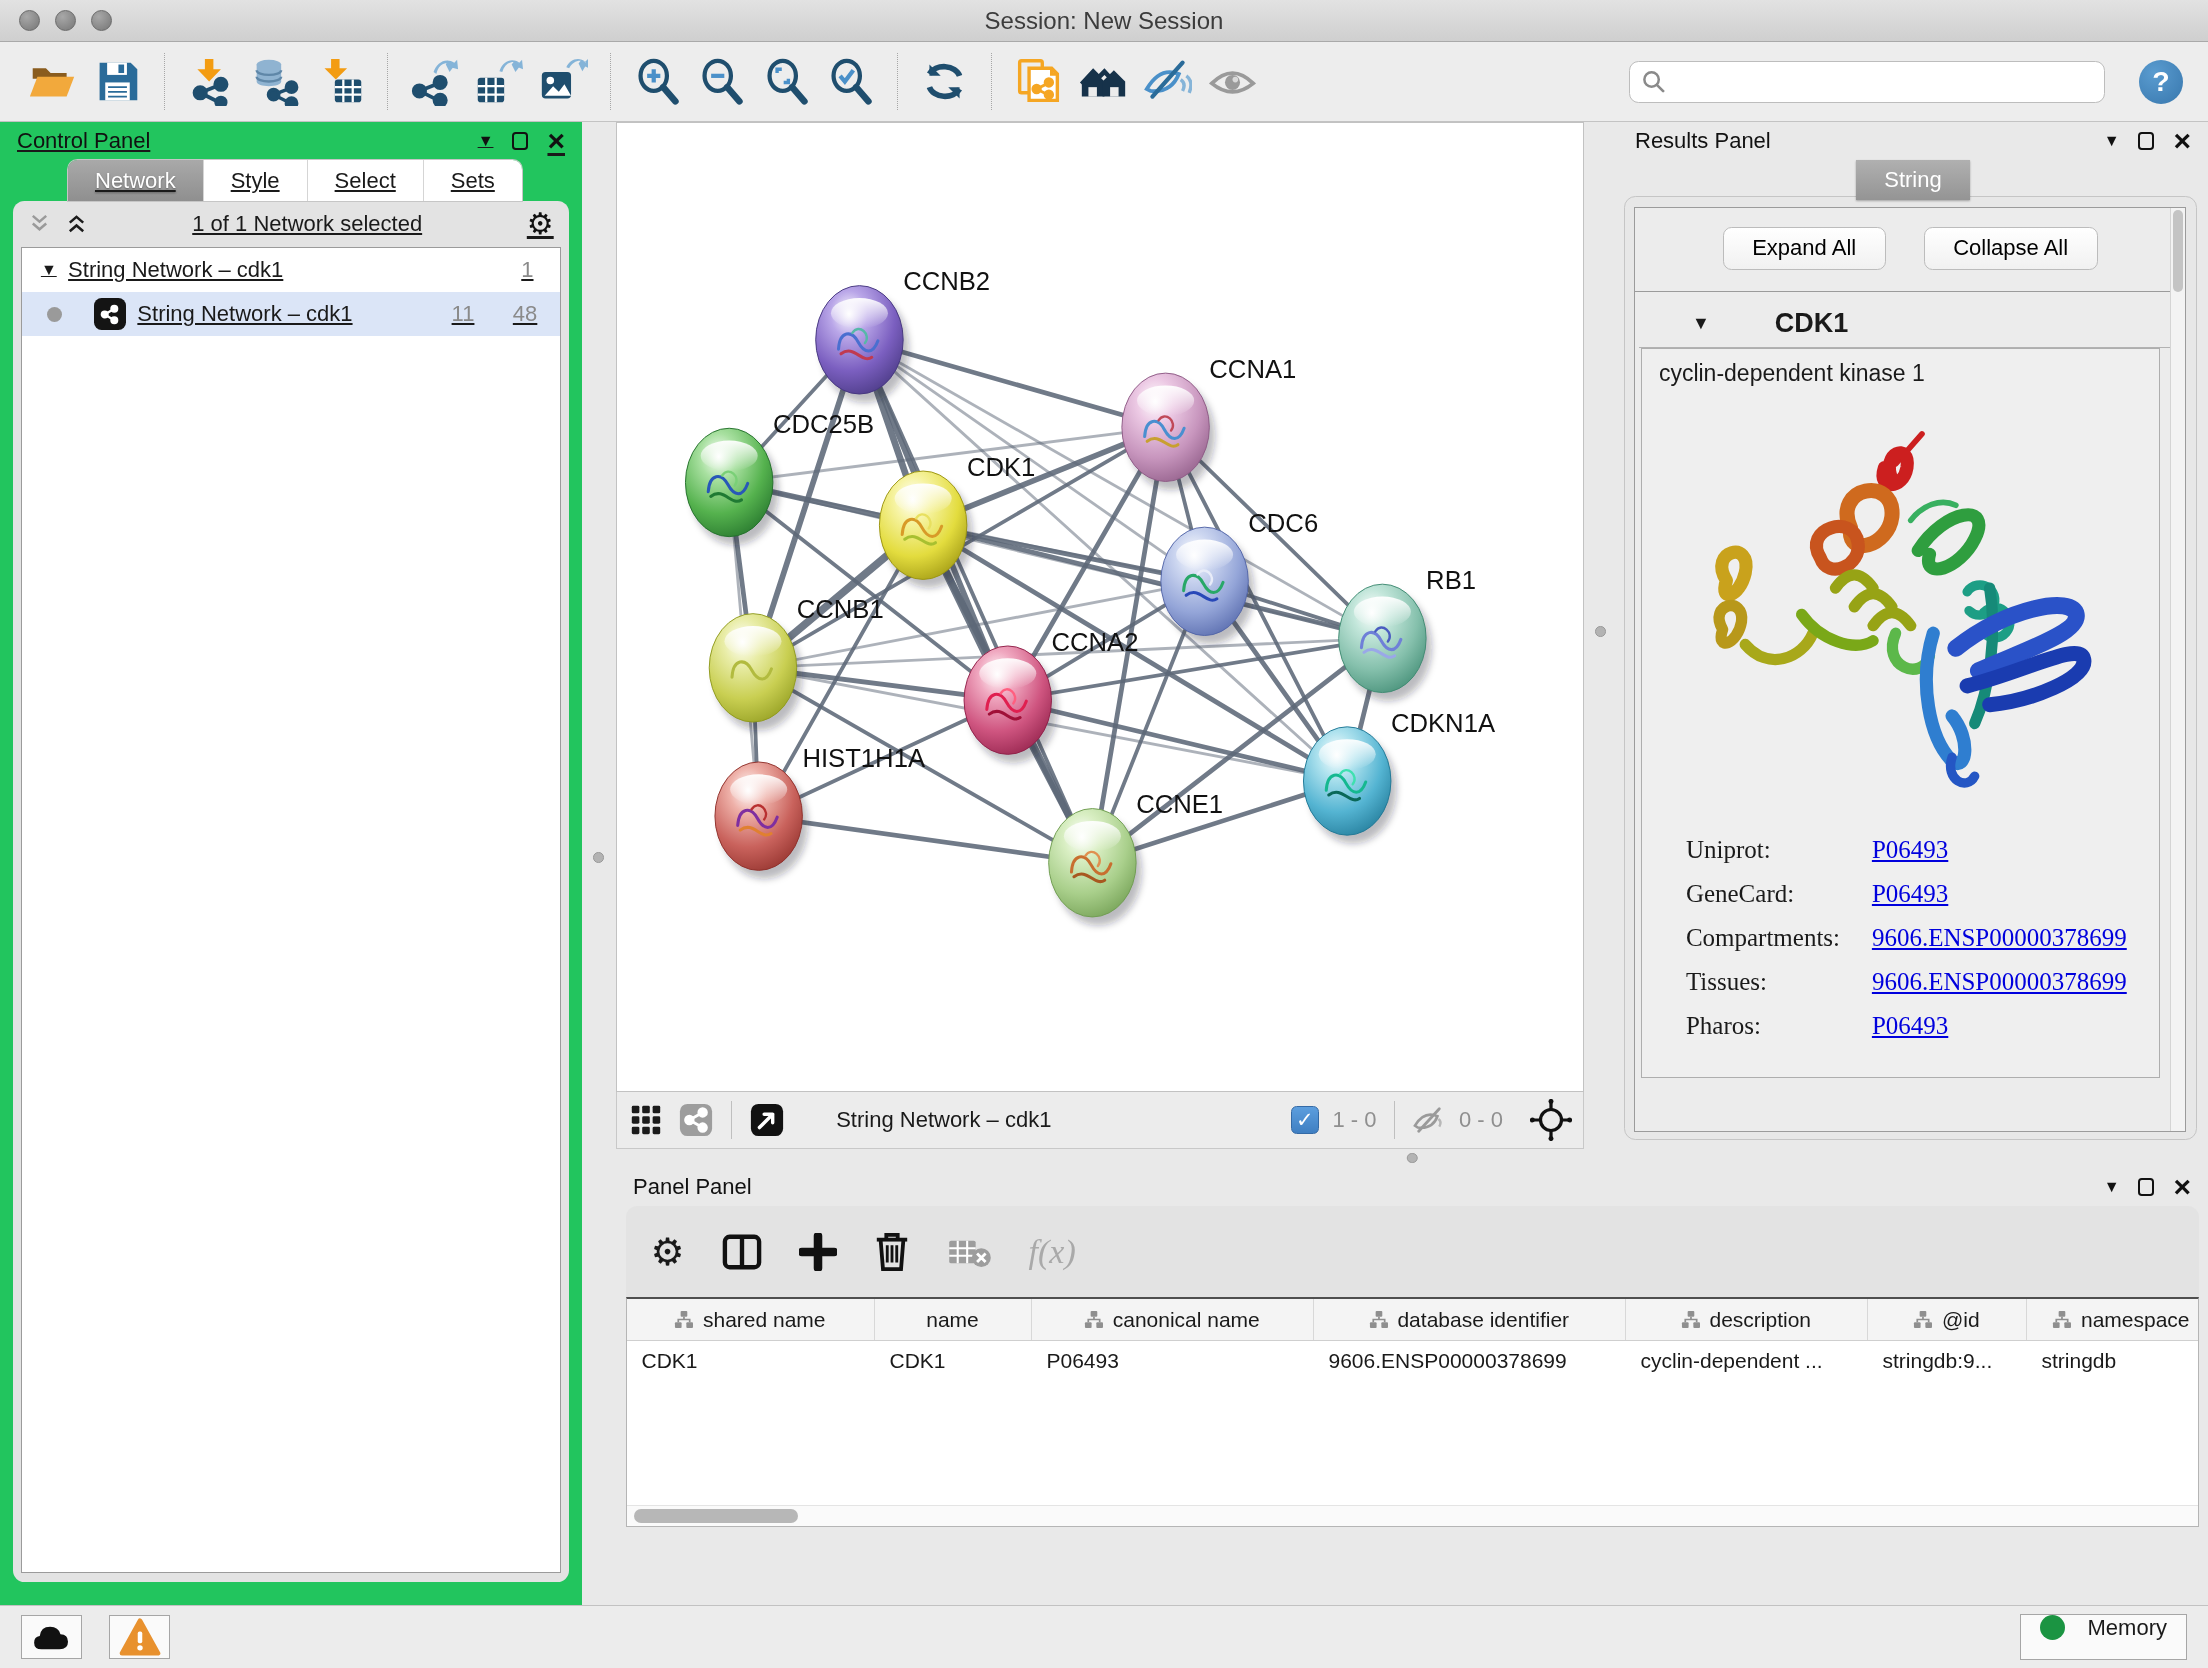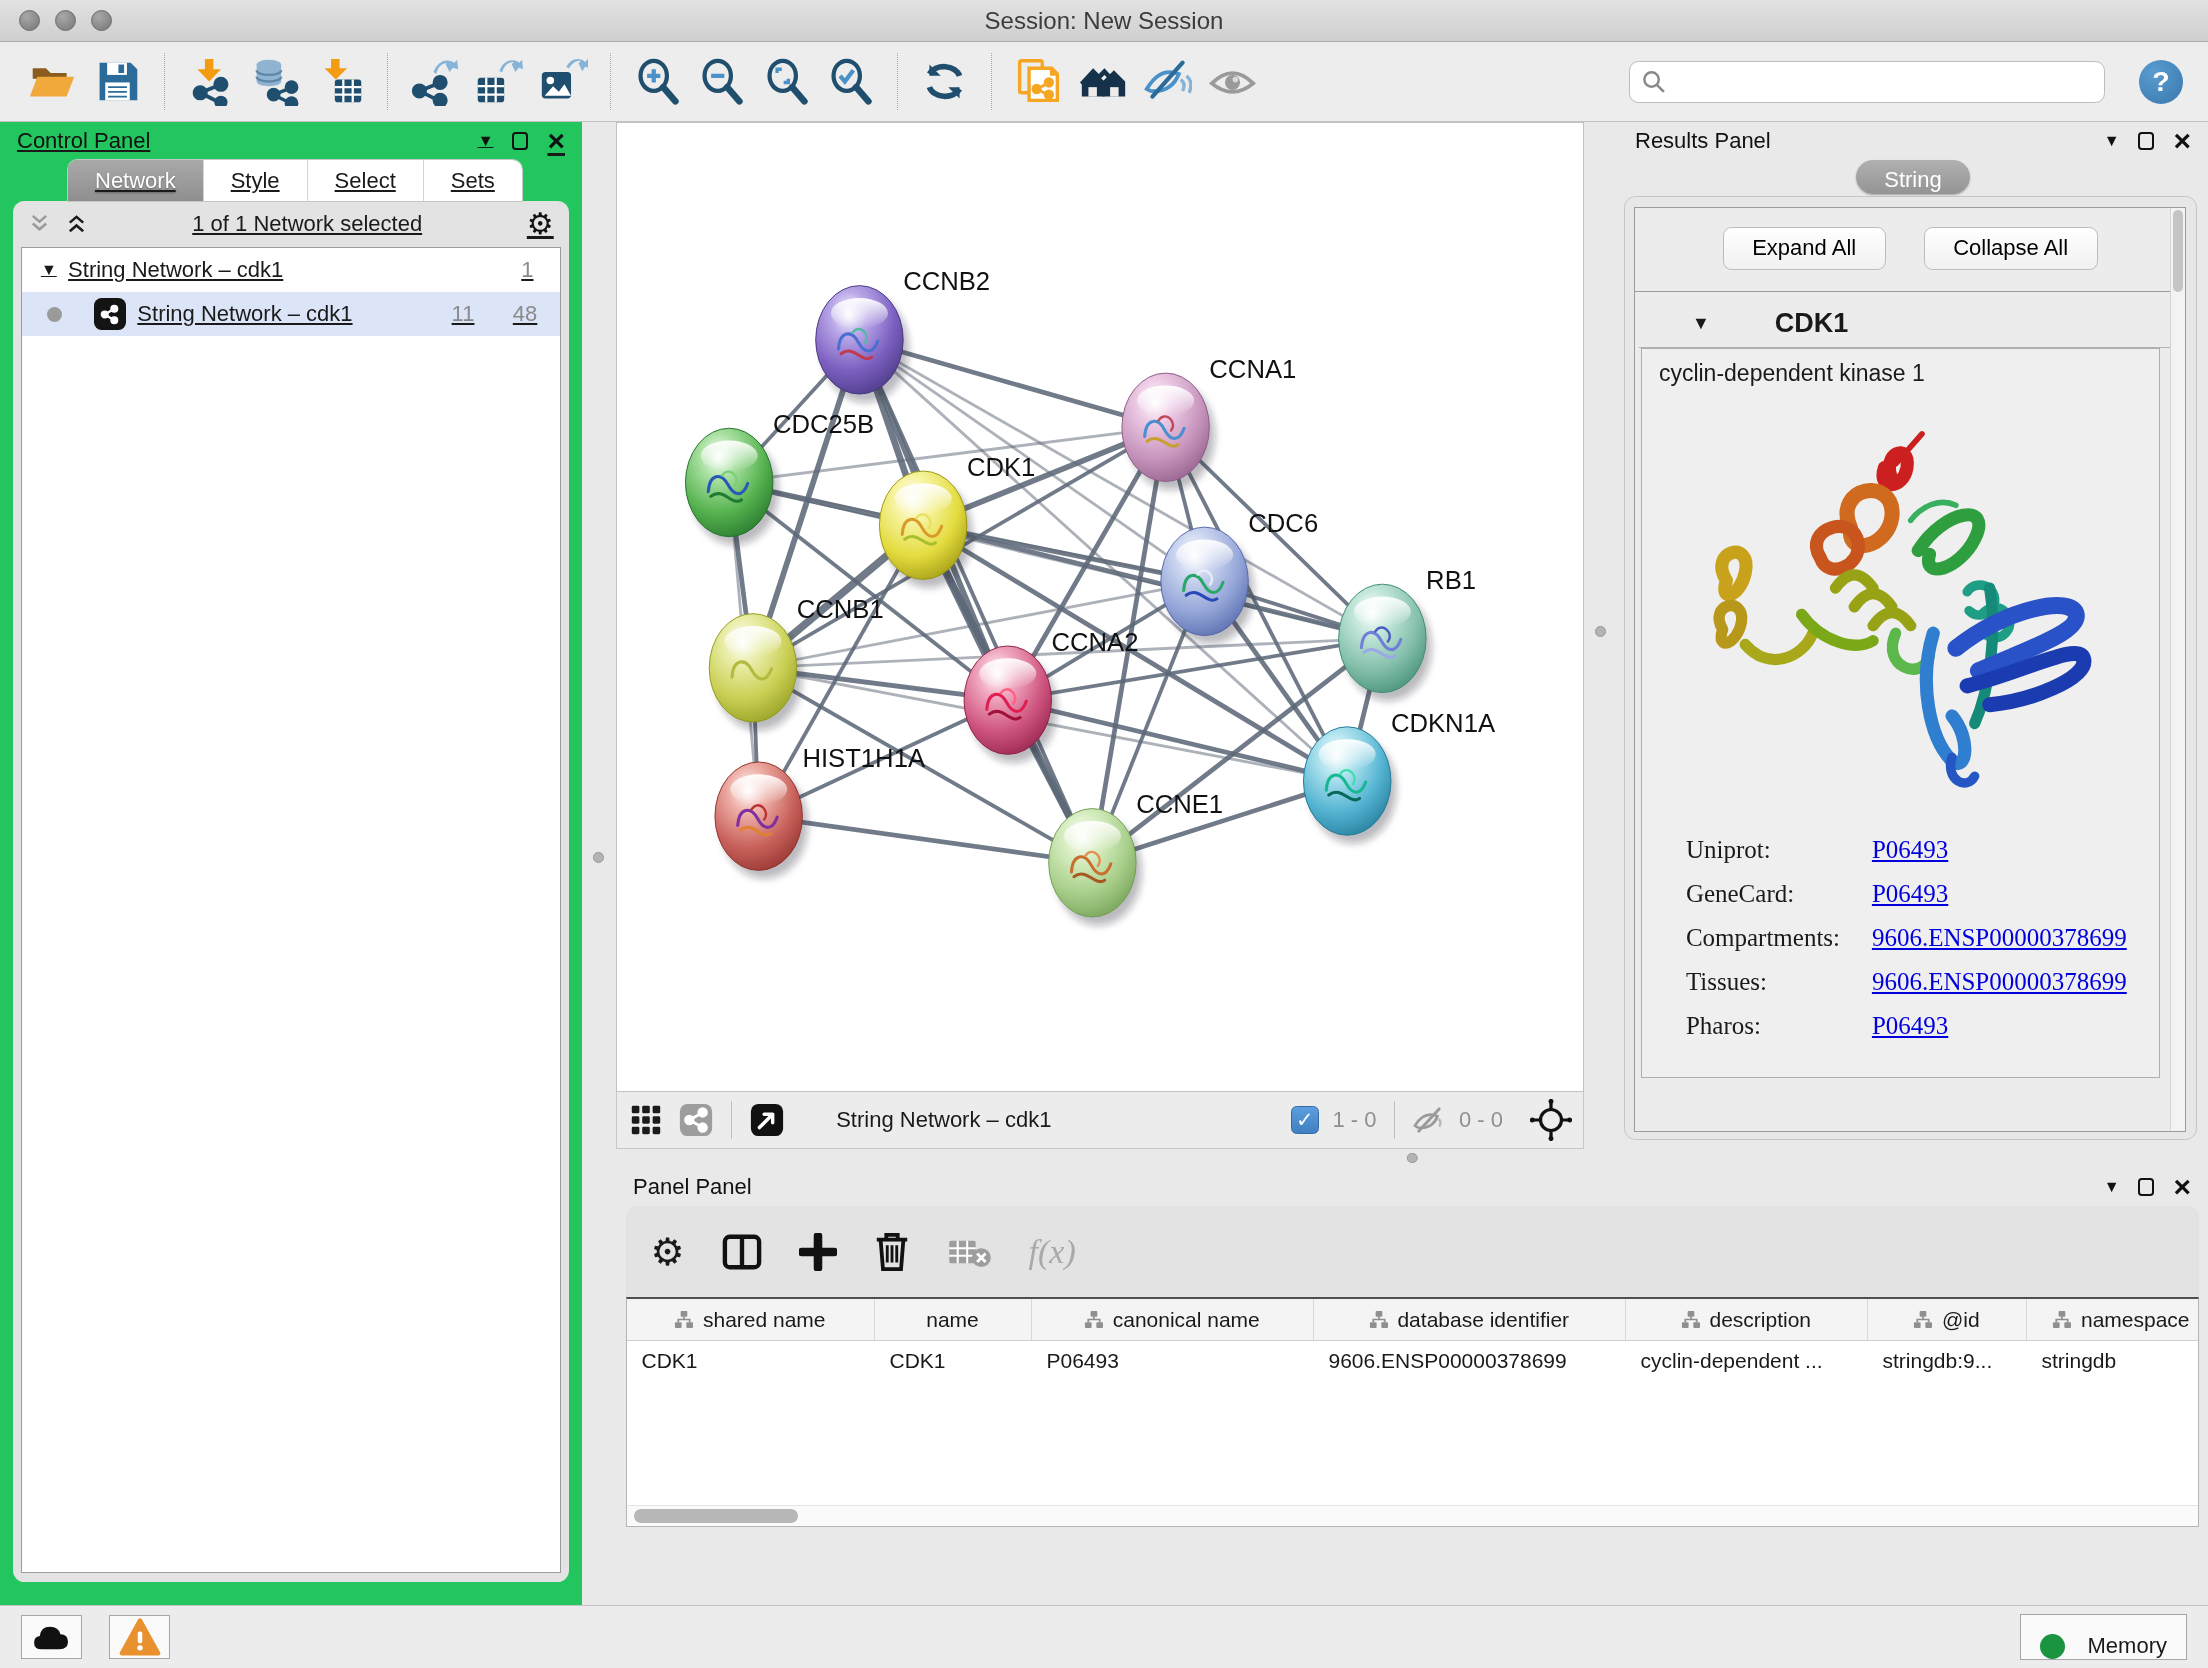--- a/index.html
+++ b/index.html
@@ -66,21 +66,21 @@
   .nt-title { margin-left:38px; }
   .nt-spacer { flex:1; }
   .nt-counts { color:#8f8f8f; display:flex; align-items:center; gap:9.5px; }
   .nt-check { width:28.5px; height:28.5px; border-radius:5.7px; background:linear-gradient(#5c9ede,#3f7fc2); border:1px solid #346aa6; color:#fff; font-size:21px; display:flex; align-items:center; justify-content:center; }
   .mid-split { width:34px; flex:none; position:relative; }
   .mid-split .split-dot { left:11.4px; top:504px; }
 
   
   .results-col { flex:1; display:flex; flex-direction:column; min-width:0; }
   .string-tabrow { height:42px; display:flex; justify-content:center; flex:none; position:relative; z-index:2; }
-  .string-tab { background:linear-gradient(#b0b0b0,#949494); color:#fff; font-size:22px; padding:6.7px 28.5px; border-radius:19px; box-shadow:0 1px 1.9px rgba(0,0,0,.3); height:34px; }
+  .string-tab { background:linear-gradient(#b0b0b0,#949494); color:#fff; font-size:22px; padding:6.7px 28.5px; border-radius:0; box-shadow:0 1px 1.9px rgba(0,0,0,.3); height:40px; }
   .results-box { height:944px; margin:-5.7px 11.4px 0 5.7px; background:#e7e7e7; border-radius:11.4px; border:1px solid #c5c5c5; display:flex; flex-direction:column; padding:9.5px 9.5px 7.6px 9.5px; flex:none; }
   .results-inner { flex:1; border:1.9px solid #9b9b9b; display:flex; flex-direction:column; min-height:0; position:relative; background:#ececec; }
   .rb-actions { display:flex; justify-content:center; gap:38px; padding:19px 0 21px; border-bottom:1.9px solid #9b9b9b; flex:none; }
   .rb-btn { background:linear-gradient(#ffffff,#f1f1f1); border:1.9px solid #bcbcbc; border-radius:8.6px; font-size:22px; font-family:inherit; padding:7.6px 28.5px; }
   .rb-scroll { flex:1; margin:7.6px 3.8px 3.8px 3.8px; position:relative; min-height:0; overflow:hidden; }
   .sec-head { height:48px; display:flex; align-items:center; padding-left:53px; gap:65px; font-size:27px; font-weight:bold; border-bottom:1px solid #b2b2b2; flex:none; }
   .sec-caret { font-size:18px; font-weight:normal; }
   .sec-body { border:1px solid #aeaeae; margin:0 21px 0 1.9px; background:#efefef; }
   .sec-desc { font-size:23px; padding:11.4px 17px 9.5px; }
   .protein-wrap { height:426px; display:flex; align-items:flex-start; padding-left:28.5px; }
@@ -113,21 +113,21 @@
   .tp-tabs { flex:1; display:flex; justify-content:center; align-items:flex-start; padding-top:15px; }
   .tp-tabgroup { display:flex; border-radius:9.5px; overflow:hidden; box-shadow:0 0 0 1px #c9c9c9, 0 1px 1.9px rgba(0,0,0,.15); }
   .tp-tab { background:#fff; font-size:24px; padding:9.5px 32px; border-right:1px solid #d5d5d5; }
   .tp-tab:last-child { border-right:none; }
   .tp-tab.active { background:linear-gradient(#a5a5a5,#8c8c8c); color:#fff; text-shadow:0 1px 1.9px rgba(0,0,0,.4); }
 
   
   .statusbar { height:63px; border-top:1.9px solid #c2c2c2; background:#ececec; display:flex; align-items:center; padding:0 21px; gap:27px; flex:none; }
   .sb-btn { width:61px; height:44px; background:#fafafa; border:1.9px solid #a6a6a6; display:flex; align-items:center; justify-content:center; }
   .sb-spacer { flex:1; }
-  .memory-btn { height:46px; background:#fafafa; border:1.9px solid #a6a6a6; display:flex; align-items:flex-end; gap:23px; padding:0 19px; font-size:22px; }
+  .memory-btn { height:46px; background:#fafafa; border:1.9px solid #a6a6a6; display:flex; align-items:flex-start; gap:23px; padding:0 19px; font-size:22px; }
   .mem-dot { width:25px; height:25px; border-radius:50%; background:#1b9442; }
 
   svg text { font-family:"Liberation Sans", sans-serif; }
 </style>
 </head>
 <body>
 
 <div class="window">
 
   <div class="titlebar">

